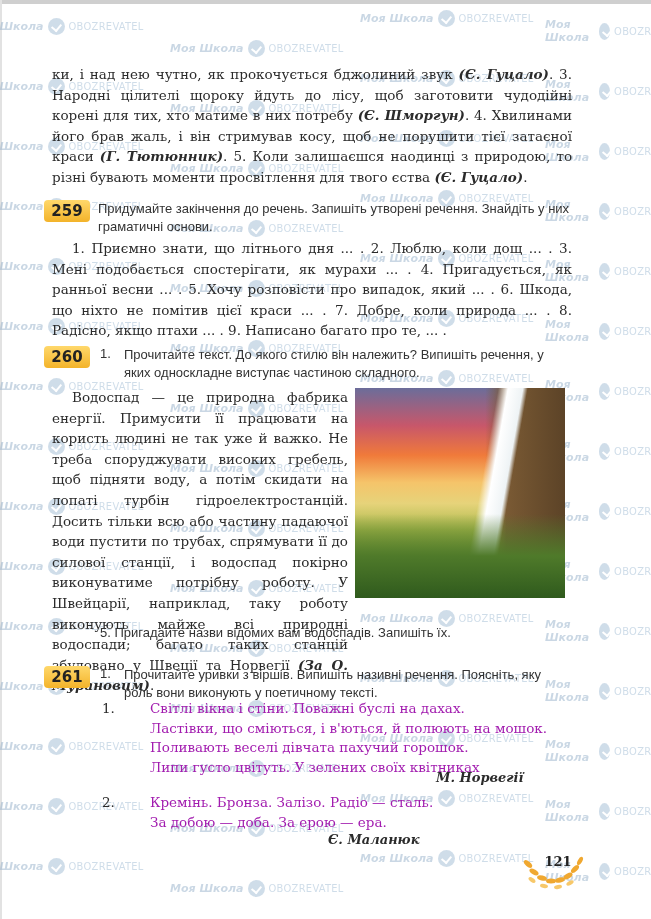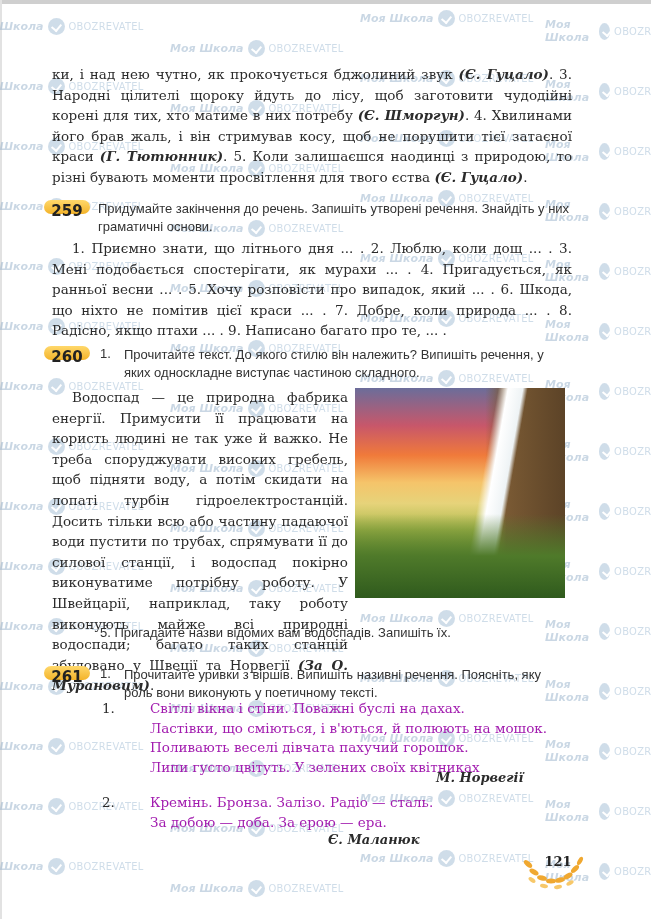--- a/index.html
+++ b/index.html
@@ -26,21 +26,21 @@
     border-bottom: 2px dotted #d9534f;
   }
   .para {
     position: absolute; left: 52px; width: 520px;
     font-size: 13.5px; line-height: 20.6px; text-align: justify; color: #2b2b2b;
   }
   .para i { font-style: italic; font-weight: bold; }
   .task-row { position: absolute; left: 44px; width: 540px; }
   .badge {
     position: absolute; left: 0; top: 0;
-    width: 46px; height: 14px; border-radius: 9px;
+    width: 46px; height: 22px; border-radius: 4px;
     background: linear-gradient(#ffd86b, #f3b32a);
     font-family: "DejaVu Sans", sans-serif; font-weight: bold; font-size: 15px;
     color: #222; text-align: center; line-height: 22px;
   }
   .task-num { position: absolute; left: 58px; top: 0; font-family: "Liberation Sans", sans-serif; font-size: 13px; color: #333; }
   .task-text {
     position: absolute; left: 84px; top: 0; width: 448px;
     font-family: "Liberation Sans", sans-serif; font-size: 13px; line-height: 18px; color: #333;
   }
   .task-text.nonum { left: 54px; width: 480px; }

